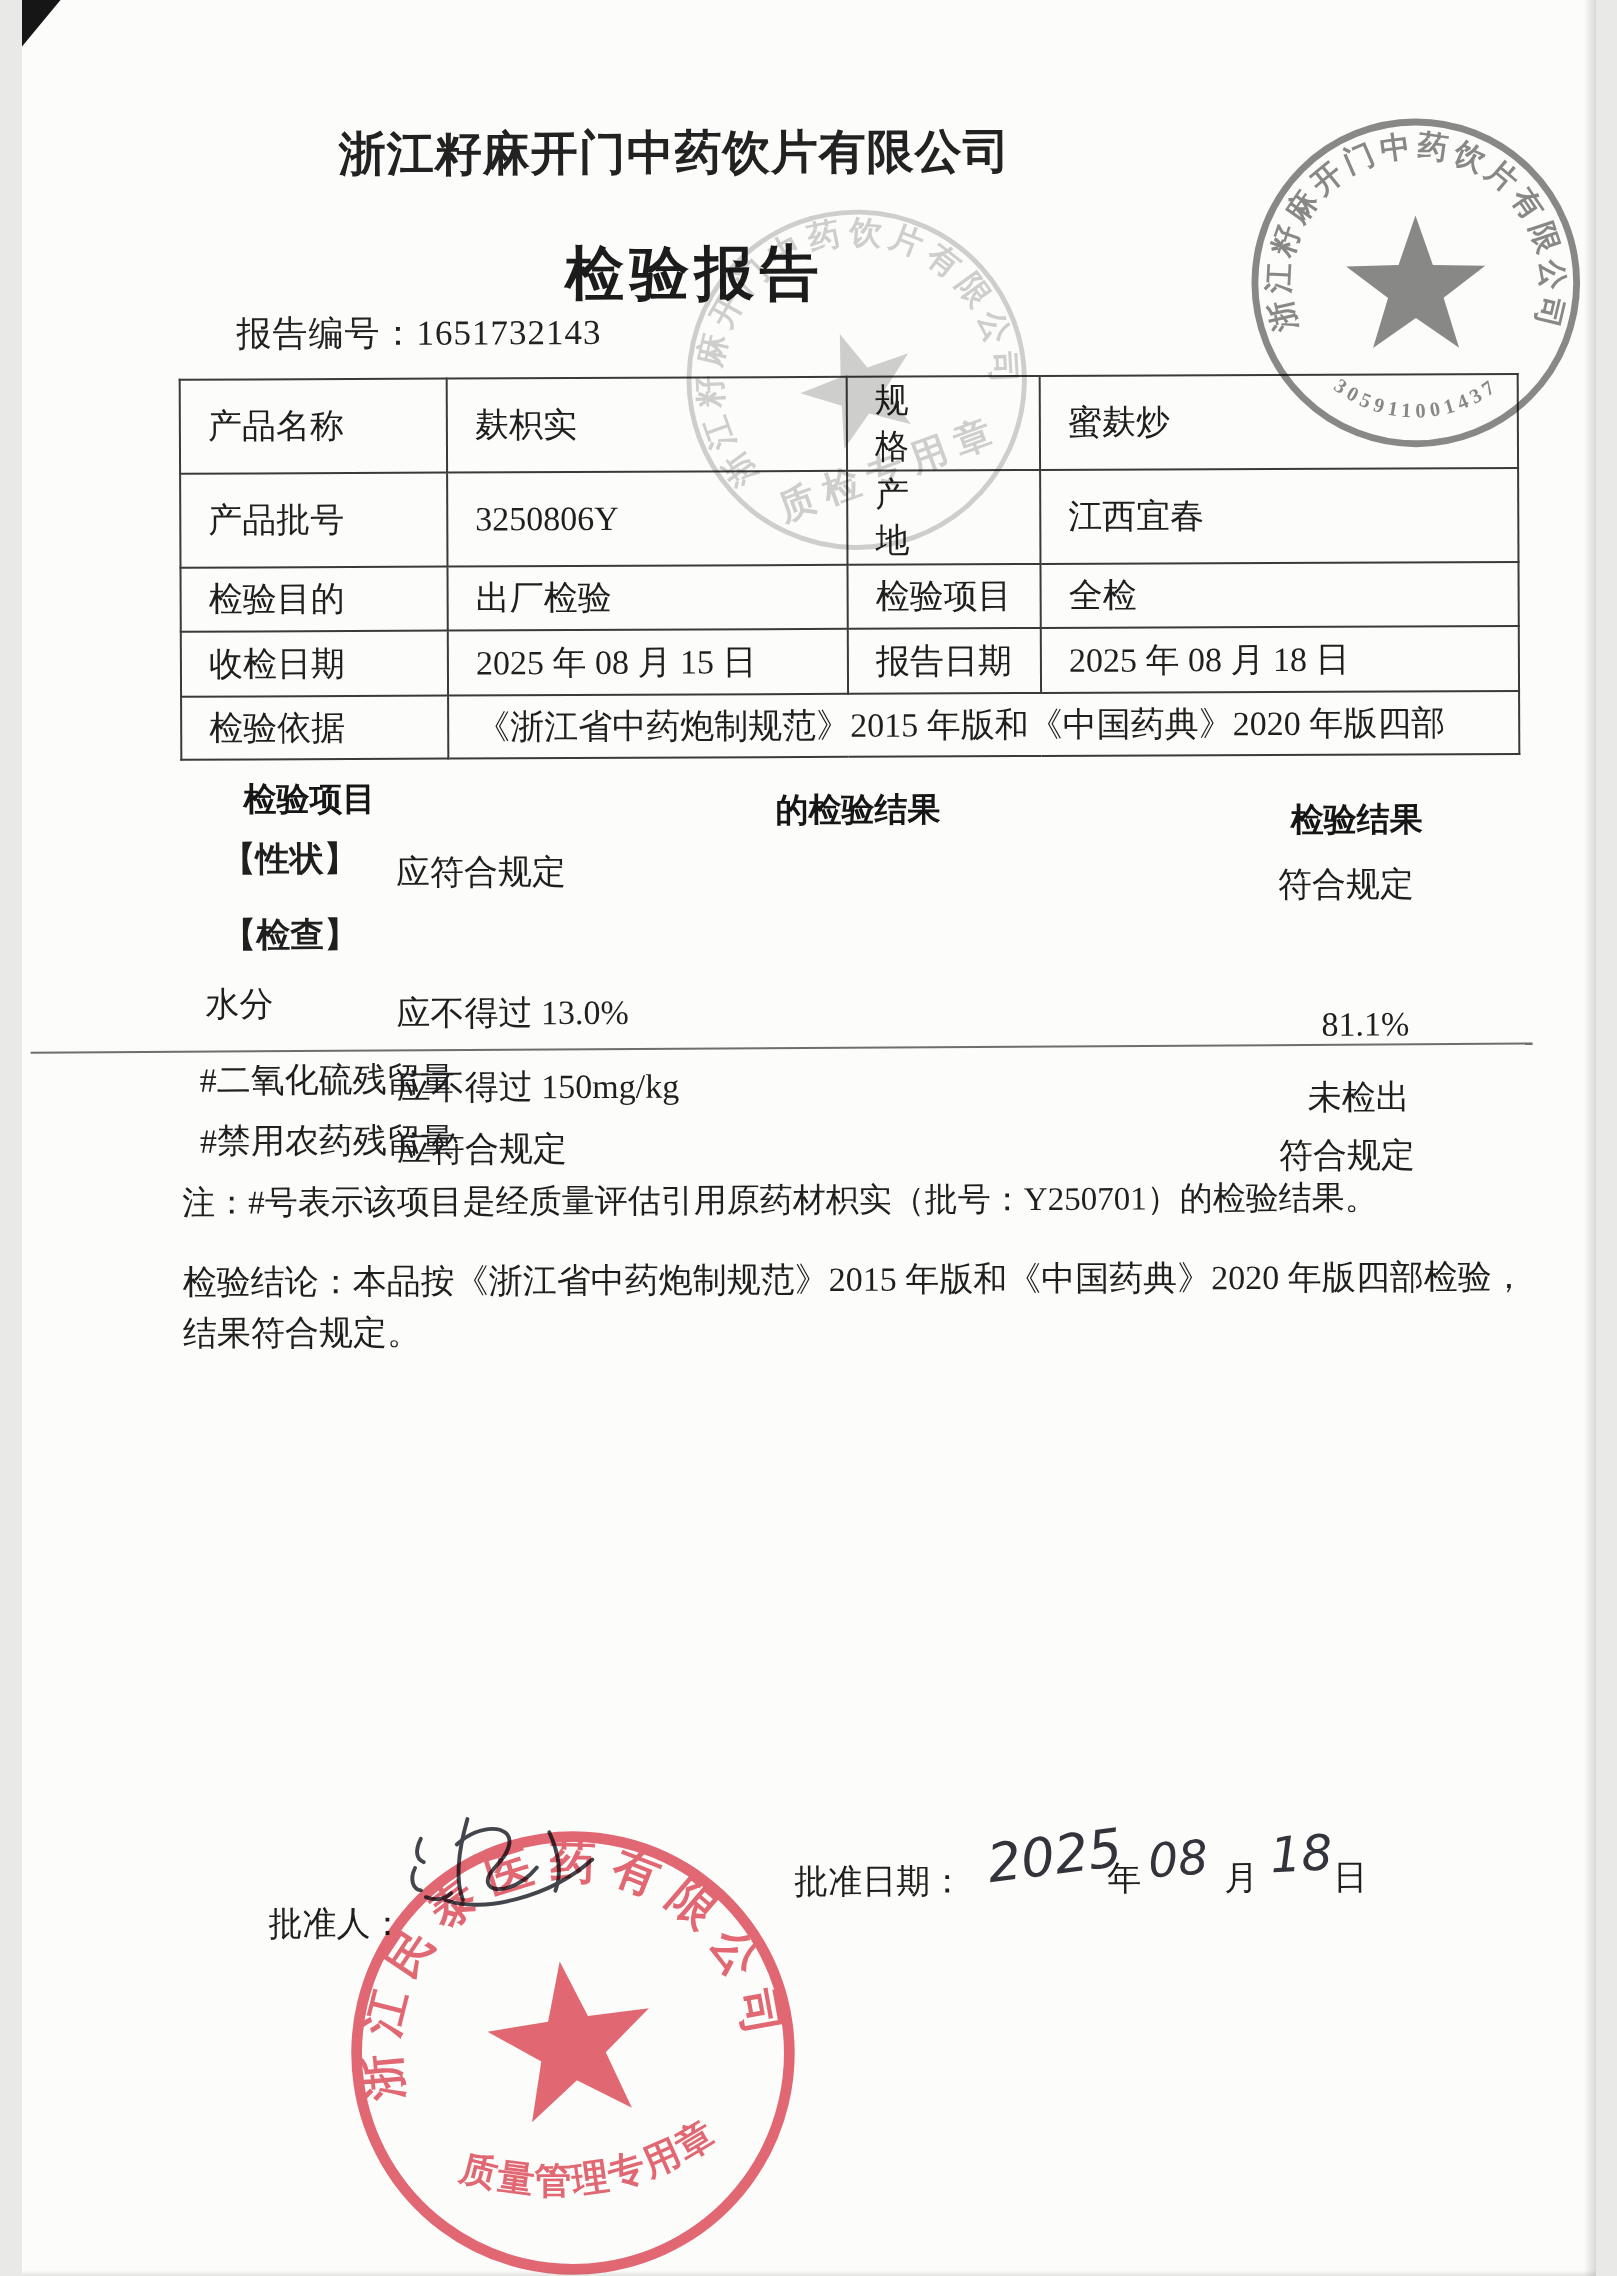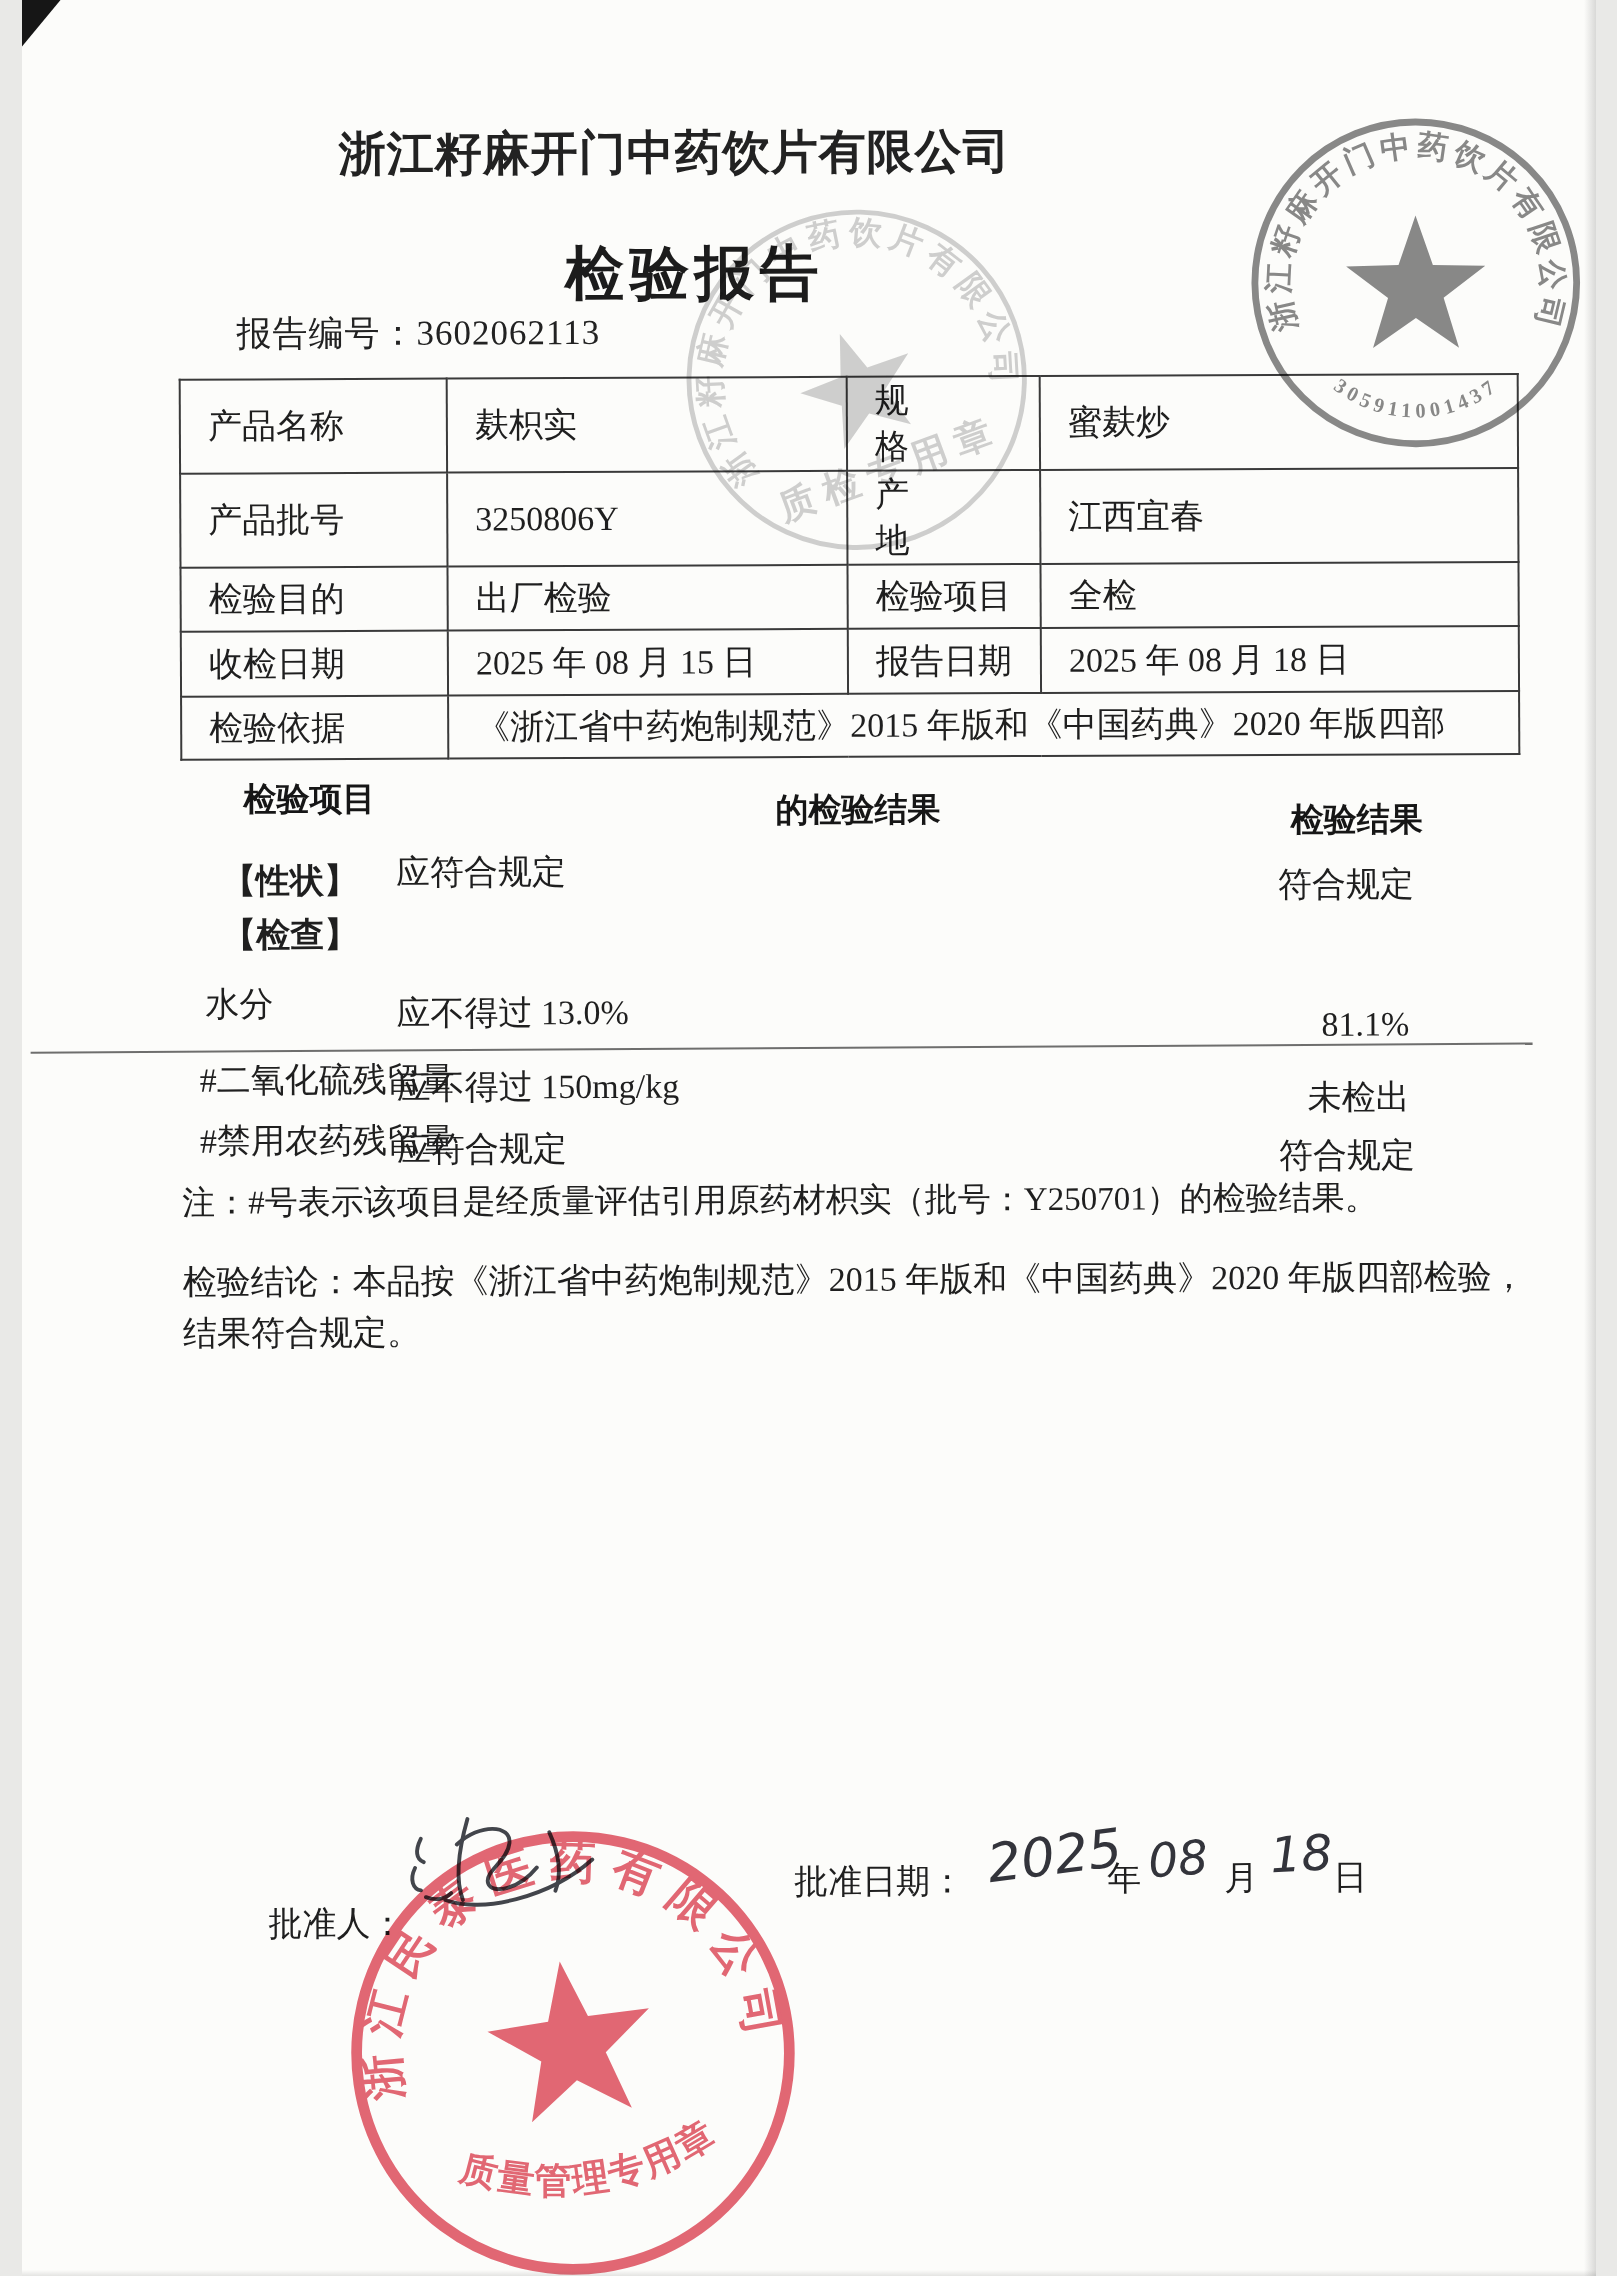--- a/index.html
+++ b/index.html
@@ -47,21 +47,21 @@
                background:linear-gradient(to top,rgba(90,90,90,.15),rgba(90,90,90,0));}
 </style>
 </head>
 <body>
 
 <div class="page">
   <div class="doc">
 
     <div class="abs company-title">浙江籽麻开门中药饮片有限公司</div>
     <div class="abs report-title">检验报告</div>
-    <div class="abs report-no"><span>报告编号：</span><span>3602062113</span></div>
+    <div class="abs report-no"><span>报告编号：</span><span>1651732143</span></div>
 
     <table class="info">
       <colgroup>
           <col style="width:267px">
           <col style="width:400px">
           <col style="width:193px">
           <col style="width:478px">
         </colgroup>
       <tbody>
           <tr style="height:62px">
@@ -92,21 +92,21 @@
         <td>检验依据</td>
         <td colspan="3">《浙江省中药炮制规范》2015 年版和《中国药典》2020 年版四部</td>
       </tr>
     </tbody>
       </table>
 
     <div class="res-item res-hdr" style="left:222px;top:775px">检验项目</div>
     <div class="res-item res-hdr" style="left:754px;top:788px">的检验结果</div>
     <div class="res-item res-hdr" style="left:1269px;top:800px">检验结果</div>
 
-    <div class="res-item" style="left:200px;top:856px;font-weight:700">【性状】</div>
+    <div class="res-item" style="left:200px;top:834px;font-weight:700">【性状】</div>
     <div class="res-item" style="left:374px;top:848px">应符合规定</div>
     <div class="res-item" style="left:1256px;top:864px">符合规定</div>
 
     <div class="res-item" style="left:200px;top:910px;font-weight:700">【检查】</div>
 
     <div class="res-item" style="left:183px;top:979px">水分</div>
     <div class="res-item" style="left:374px;top:989px">应不得过 13.0%</div>
     <div class="res-item" style="left:1299px;top:1008px">81.1%</div>
 
     <div class="res-item" style="left:177px;top:1055px">#二氧化硫残留量</div>

